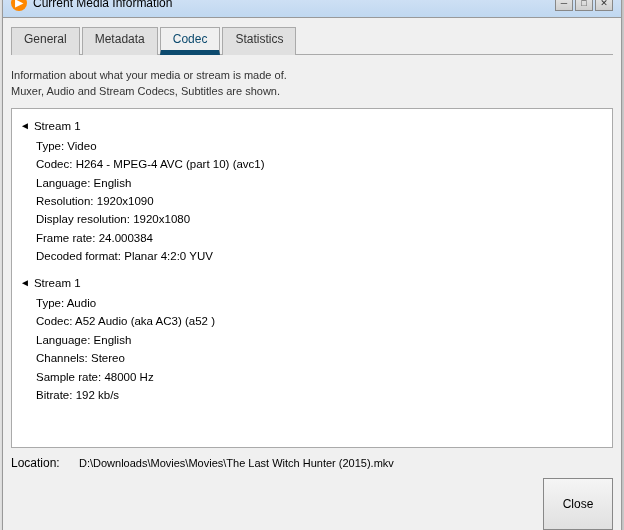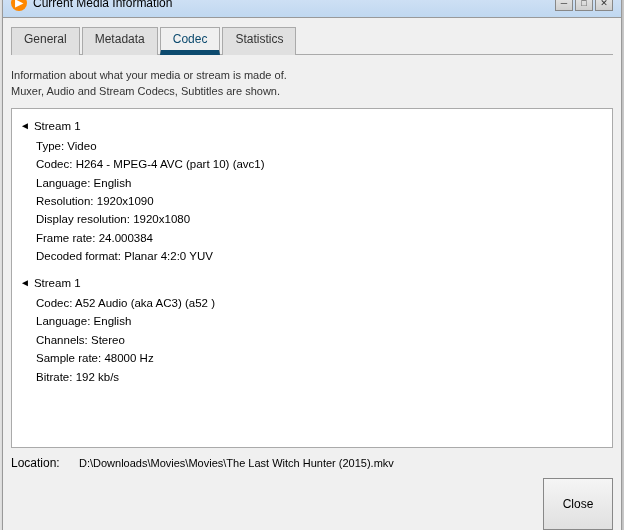--- a/index.html
+++ b/index.html
@@ -232,20 +232,21 @@
           <div>Decoded format: <span>Planar 4:2:0 YUV</span></div>
         </div>
       </div>
 
       <div>
         <div class="stream-header">
           <span class="arrow">◄</span>
           <span>Stream 1</span>
         </div>
         <div class="stream-props">
+          <div>Type: <span>Audio</span></div>
           <div>Codec: <span>A52 Audio (aka AC3) (a52 )</span></div>
           <div>Language: <span>English</span></div>
           <div>Channels: <span>Stereo</span></div>
           <div>Sample rate: <span>48000 Hz</span></div>
           <div>Bitrate: <span>192 kb/s</span></div>
         </div>
       </div>
 
     </div>
 

